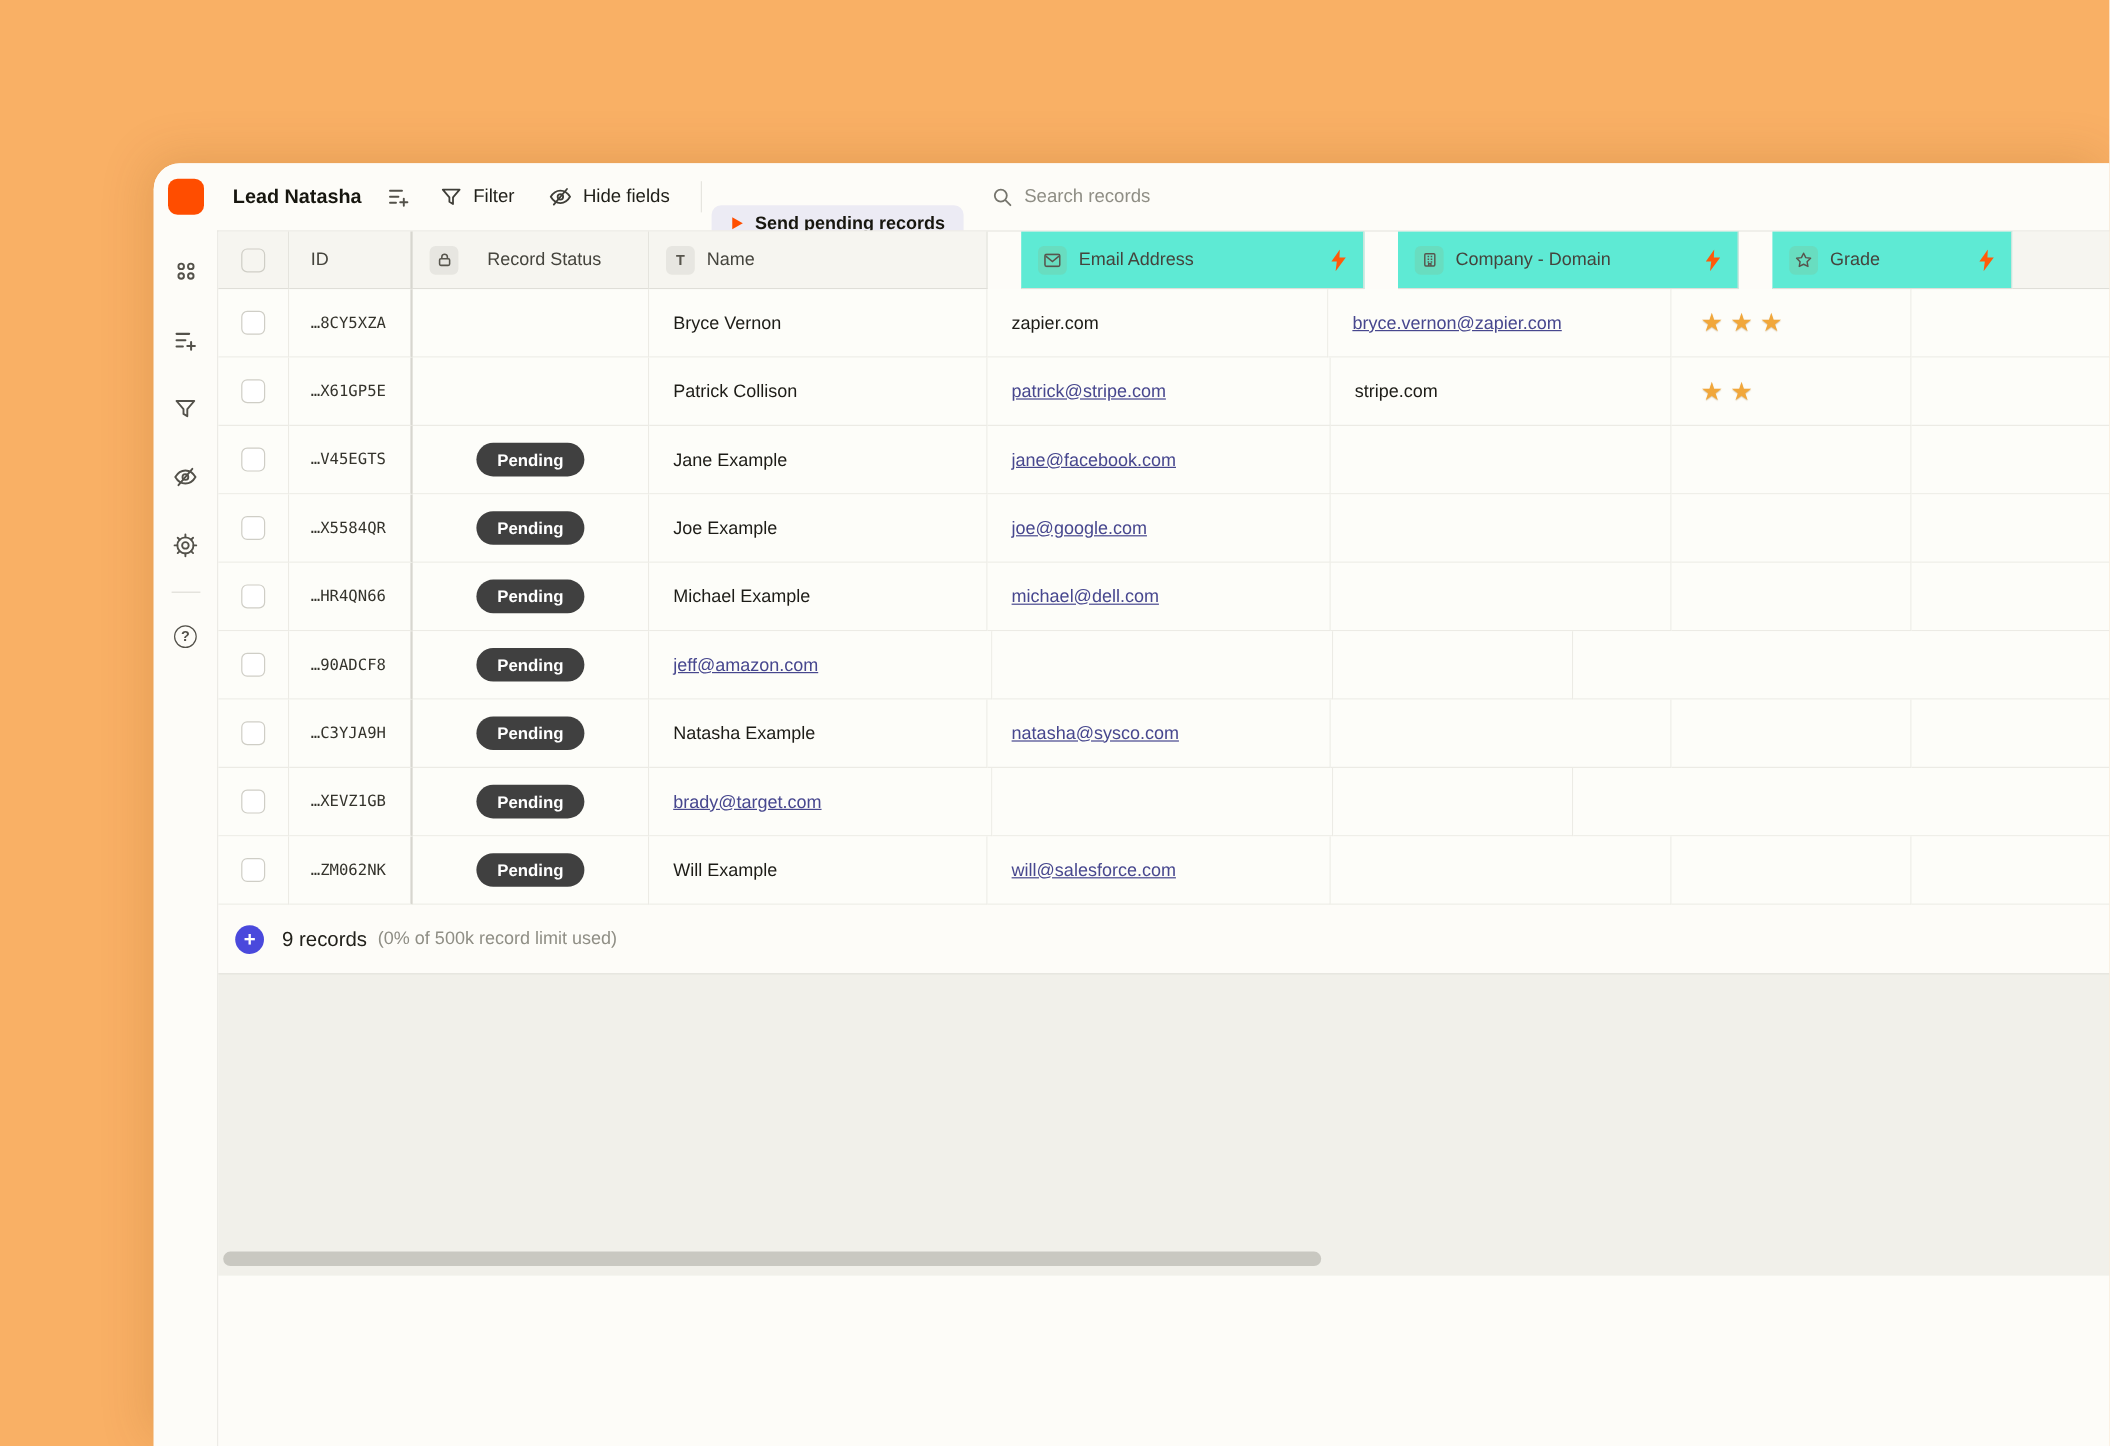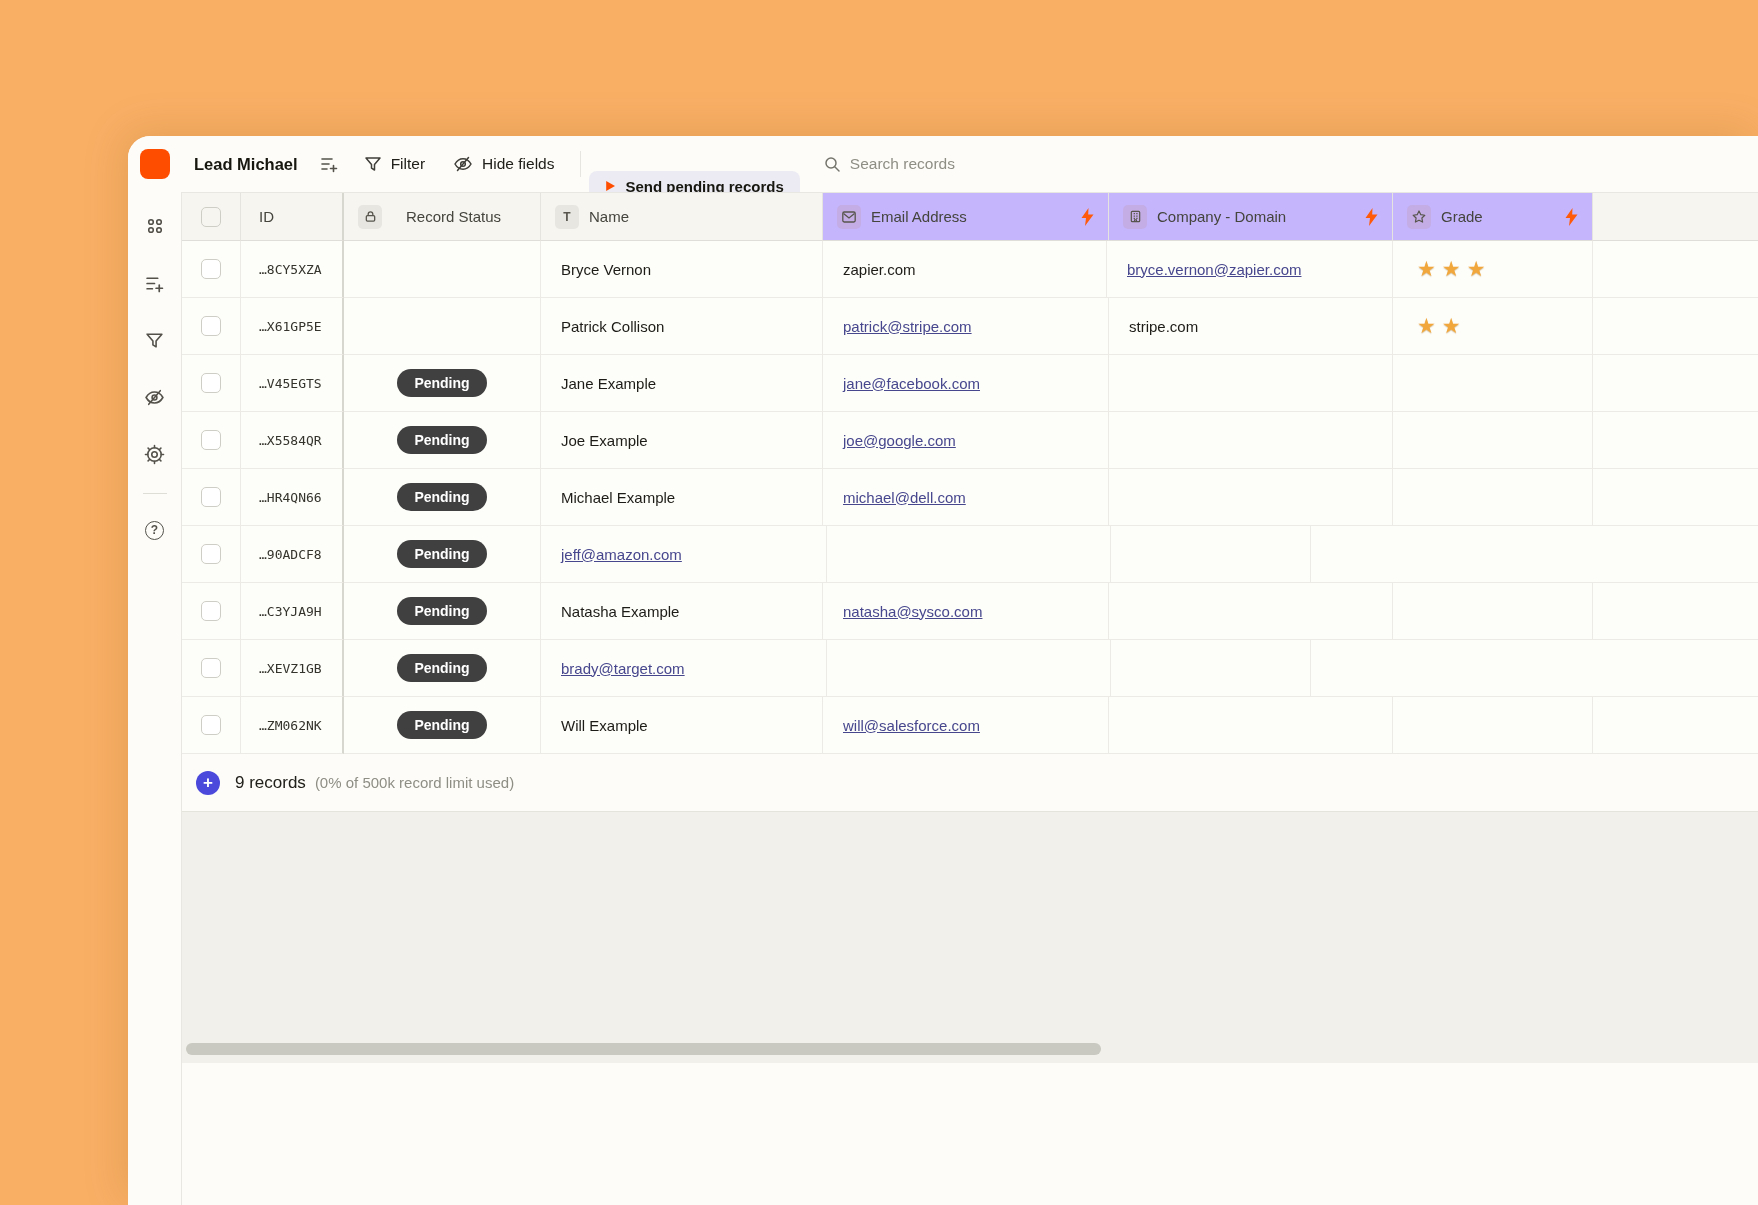--- a/index.html
+++ b/index.html
@@ -35,21 +35,21 @@
   .side-divider { width:24px; height:1px; background:#DEDDD6; margin:2px 0 16px 0; }
   .qmark { width:19px; height:19px; border:1.6px solid #53514A; border-radius:50%; display:flex; align-items:center; justify-content:center; font-size:12px; font-weight:700; color:#53514A; }
 
   
   .content { position:absolute; top:56px; left:53px; right:0; bottom:0; display:flex; flex-direction:column;
     border-left:1px solid #E8E7E1; border-top:1px solid #E8E7E1; background:#FDFCF8; }
 
   .thead { display:flex; height:48px; flex:none; }
   .th { display:flex; align-items:center; gap:10px; padding:0 14px; background:#F6F5F0;
     border-right:1px solid #E5E4DE; border-bottom:1px solid #DFDED8; font-size:15px; color:#45443D; cursor:pointer; }
-  .th.hl { background:#c4b5fd; }
+  .th.hl { background:#5eead4;margin-left:28px; }
   .th-label { white-space:nowrap; }
   .icon-box { width:24px; height:24px; border-radius:5px; background:rgba(42,40,34,0.07);
     display:flex; align-items:center; justify-content:center; flex:none; font-size:12px; font-weight:700; color:#57554D; }
   .th.hl .icon-box { background:rgba(199,108,18,0.10); }
   .bolt { margin-left:auto; display:flex; align-items:center; }
 
   .tr { display:flex; height:57px; flex:none; }
   .td { display:flex; align-items:center; padding:0 20px; background:#FDFDF9;
     border-right:1px solid #ECEBE5; border-bottom:1px solid #ECEBE5; font-size:15px; color:#1D1C17; }
 
@@ -88,21 +88,21 @@
   svg { display:block; }
 </style>
 </head>
 <body>
 
 <div class="stage">
   <div class="window">
 
     <div class="toolbar">
       <div class="logo"></div>
-      <div class="app-title">Lead Michael</div>
+      <div class="app-title">Lead Natasha</div>
 
       <div class="tb-iconbtn">
         <span>
           <svg width="18" height="18" viewBox="0 0 18 18" fill="none" stroke="#53514A" stroke-width="1.6" stroke-linecap="round">
             <path d="M2 4h10M2 9h7M2 14h5"></path>
               <path d="M13.5 10.5v6M10.5 13.5h6"></path>
           </svg>
         </span>
       </div>
 

